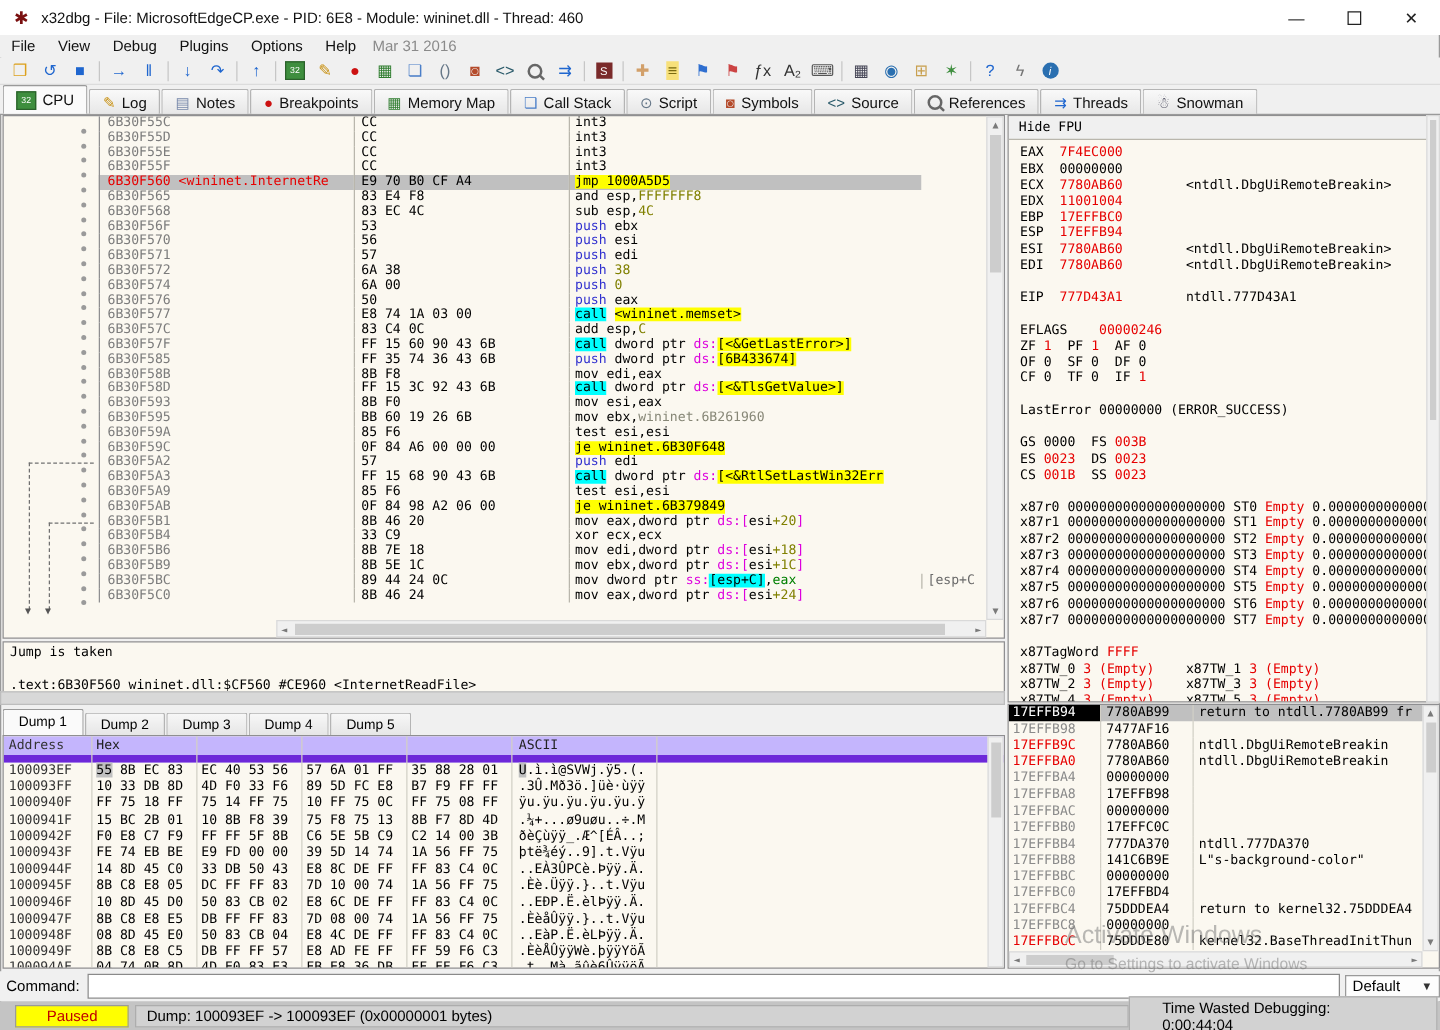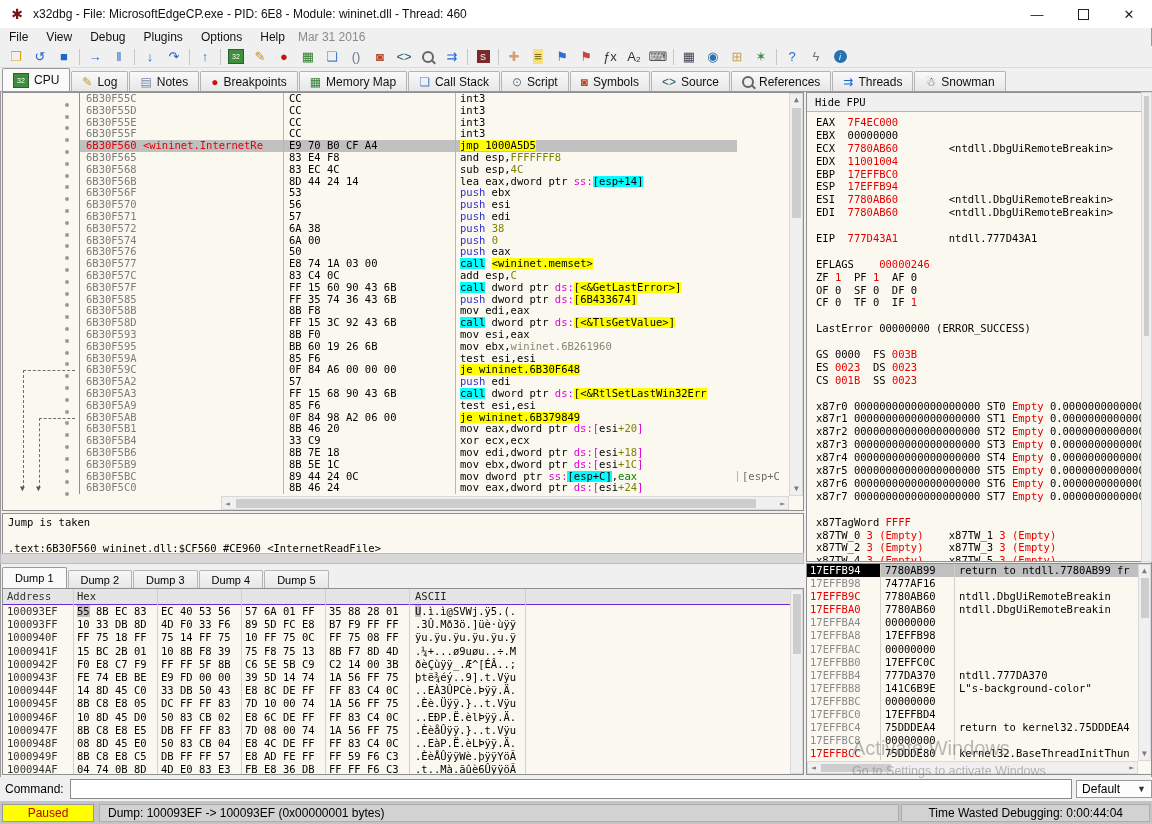--- a/index.html
+++ b/index.html
@@ -67,21 +67,21 @@
   .reghead{height:18px;background:#f0f0f0;border-bottom:1px solid #b9b6ac;font-size:10.5px;
            display:flex;align-items:center;padding-left:8px;}
   #regbody{padding:4px 0 0 9px;font-size:10.5px;white-space:pre;overflow:hidden;}
   #regbody div{height:12.9px;line-height:12.9px;}
   
   .dumptabs{position:absolute;left:2px;top:567px;height:21px;display:flex;align-items:flex-end;}
   .dtab{font-size:11px;height:17px;padding:0 12px;border:1px solid #b4b4b4;border-bottom:none;
         border-radius:2px 2px 0 0;background:linear-gradient(#f7f7f7,#e6e6e6);display:flex;align-items:center;margin-right:1px;}
   .dtab.active{height:20px;background:#fafafa;border-color:#9a9a9a;}
   #dump{left:2px;top:588px;width:802px;height:187px;overflow:hidden;}
-  .duhead{display:flex;height:15px;line-height:15px;background:#e5e5e5;border-bottom:1px solid #6d28d9;
+  .duhead{display:flex;height:15px;line-height:15px;background:#c4b5fd;border-bottom:6px solid #6d28d9;
           font-size:10.5px;color:#222;align-items:center;}
   .durow{display:flex;height:13.2px;line-height:13.2px;font-size:10.5px;white-space:pre;color:#000;}
   .du-addr{width:70px;flex:none;padding-left:4px;box-sizing:border-box;color:#333;}
   .du-g{width:84px;flex:none;padding-left:4px;box-sizing:border-box;}
   .du-ascii{flex:none;width:112px;padding-left:6px;box-sizing:border-box;}
   .dvline{position:absolute;top:0;bottom:0;width:1px;background:#d2cfc5;}
   .selbyte{background:#c0c0c0;}
   
   #stack{left:806px;top:563px;width:346px;height:212px;overflow:hidden;}
   .strow{display:flex;height:13.1px;line-height:13.1px;font-size:10.5px;white-space:pre;}
@@ -94,21 +94,21 @@
   
   #cmdbar{position:absolute;left:0;top:777px;width:1152px;height:24px;background:#f0f0f0;
           display:flex;align-items:center;font-size:12px;}
   #cmdbar label{padding:0 6px 0 5px;}
   #cmdinput{width:995px;height:18px;border:1px solid #8a8a8a;background:#fff;font-size:12px;padding:0 3px;}
   .combo{margin-left:4px;width:76px;height:18px;border:1px solid #9a9a9a;background:#fdfdfd;display:flex;
          align-items:center;justify-content:space-between;padding:0 5px;box-sizing:border-box;font-size:12px;}
   #statusbar{position:absolute;left:0;top:801px;width:1152px;height:23px;background:#c4c4c4;
              display:flex;align-items:center;font-size:12px;}
   .paused{background:#ffff00;color:#c00000;border:1px solid #9a9a9a;padding:1px 0;width:90px;text-align:center;
-          margin-left:2px;}
+          margin-left:12px;}
   .stmsg{background:#d2d2d2;border:1px solid #adadad;margin-left:5px;width:800px;padding:1px 8px;box-sizing:border-box;}
   .sttime{background:#d2d2d2;border:1px solid #adadad;margin-left:auto;margin-right:2px;padding:1px 26px;}
   .watermark{position:absolute;left:852px;top:737px;color:rgba(118,118,118,0.5);pointer-events:none;z-index:9;}
   .watermark .l1{font-size:20px;}
   .watermark .l2{font-size:12.5px;margin-top:4px;}
 </style>
 </head>
 <body>
 
 <div id="win">
@@ -293,21 +293,20 @@
 
   <div class="pane mono" id="disasm">
     <div id="dzrows" style="position:relative;">
         <div class="drow"><span class="c-gut"><span class="bullet"></span></span><span class="c-addr">6B30F55C</span><span class="c-bytes">CC</span><span class="c-instr">int3</span><span class="c-com"></span></div>
         <div class="drow"><span class="c-gut"><span class="bullet"></span></span><span class="c-addr">6B30F55D</span><span class="c-bytes">CC</span><span class="c-instr">int3</span><span class="c-com"></span></div>
         <div class="drow"><span class="c-gut"><span class="bullet"></span></span><span class="c-addr">6B30F55E</span><span class="c-bytes">CC</span><span class="c-instr">int3</span><span class="c-com"></span></div>
         <div class="drow"><span class="c-gut"><span class="bullet"></span></span><span class="c-addr">6B30F55F</span><span class="c-bytes">CC</span><span class="c-instr">int3</span><span class="c-com"></span></div>
         <div class="drow sel"><span class="c-gut"><span class="bullet"></span></span><span class="c-addr">6B30F560 &lt;wininet.InternetRe</span><span class="c-bytes">E9 70 B0 CF A4</span><span class="c-instr"><span class="hl-y">jmp 1000A5D5</span></span><span class="c-com"></span></div>
         <div class="drow"><span class="c-gut"><span class="bullet"></span></span><span class="c-addr">6B30F565</span><span class="c-bytes">83 E4 F8</span><span class="c-instr">and esp,<span class="tk-n">FFFFFFF8</span></span><span class="c-com"></span></div>
         <div class="drow"><span class="c-gut"><span class="bullet"></span></span><span class="c-addr">6B30F568</span><span class="c-bytes">83 EC 4C</span><span class="c-instr">sub esp,<span class="tk-n">4C</span></span><span class="c-com"></span></div>
-        <div class="drow"><span class="c-gut"><span class="bullet"></span></span><span class="c-addr">6B30F56B</span><span class="c-bytes">8D 44 24 14</span><span class="c-instr">lea eax,dword ptr <span class="tk-m">ss:</span><span class="hl-c">[esp+14]</span></span><span class="c-com"></span></div>
         <div class="drow"><span class="c-gut"><span class="bullet"></span></span><span class="c-addr">6B30F56F</span><span class="c-bytes">53</span><span class="c-instr"><span class="tk-b">push</span> ebx</span><span class="c-com"></span></div>
         <div class="drow"><span class="c-gut"><span class="bullet"></span></span><span class="c-addr">6B30F570</span><span class="c-bytes">56</span><span class="c-instr"><span class="tk-b">push</span> esi</span><span class="c-com"></span></div>
         <div class="drow"><span class="c-gut"><span class="bullet"></span></span><span class="c-addr">6B30F571</span><span class="c-bytes">57</span><span class="c-instr"><span class="tk-b">push</span> edi</span><span class="c-com"></span></div>
         <div class="drow"><span class="c-gut"><span class="bullet"></span></span><span class="c-addr">6B30F572</span><span class="c-bytes">6A 38</span><span class="c-instr"><span class="tk-b">push</span> <span class="tk-n">38</span></span><span class="c-com"></span></div>
         <div class="drow"><span class="c-gut"><span class="bullet"></span></span><span class="c-addr">6B30F574</span><span class="c-bytes">6A 00</span><span class="c-instr"><span class="tk-b">push</span> <span class="tk-n">0</span></span><span class="c-com"></span></div>
         <div class="drow"><span class="c-gut"><span class="bullet"></span></span><span class="c-addr">6B30F576</span><span class="c-bytes">50</span><span class="c-instr"><span class="tk-b">push</span> eax</span><span class="c-com"></span></div>
         <div class="drow"><span class="c-gut"><span class="bullet"></span></span><span class="c-addr">6B30F577</span><span class="c-bytes">E8 74 1A 03 00</span><span class="c-instr"><span class="hl-c">call</span> <span class="hl-y">&lt;wininet.memset&gt;</span></span><span class="c-com"></span></div>
         <div class="drow"><span class="c-gut"><span class="bullet"></span></span><span class="c-addr">6B30F57C</span><span class="c-bytes">83 C4 0C</span><span class="c-instr">add esp,<span class="tk-n">C</span></span><span class="c-com"></span></div>
         <div class="drow"><span class="c-gut"><span class="bullet"></span></span><span class="c-addr">6B30F57F</span><span class="c-bytes">FF 15 60 90 43 6B</span><span class="c-instr"><span class="hl-c">call</span> dword ptr <span class="tk-m">ds:</span><span class="hl-y">[&lt;&amp;GetLastError&gt;]</span></span><span class="c-com"></span></div>
         <div class="drow"><span class="c-gut"><span class="bullet"></span></span><span class="c-addr">6B30F585</span><span class="c-bytes">FF 35 74 36 43 6B</span><span class="c-instr"><span class="tk-b">push</span> dword ptr <span class="tk-m">ds:</span><span class="hl-y">[6B433674]</span></span><span class="c-com"></span></div>

